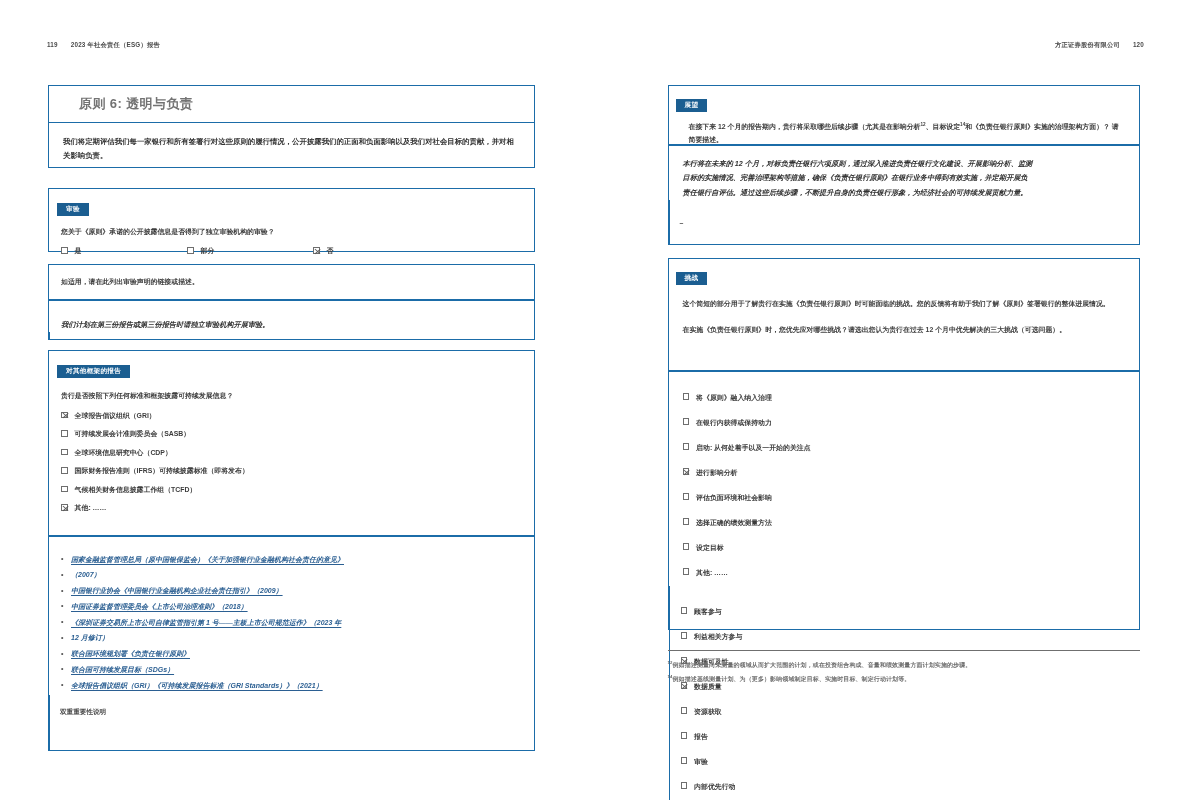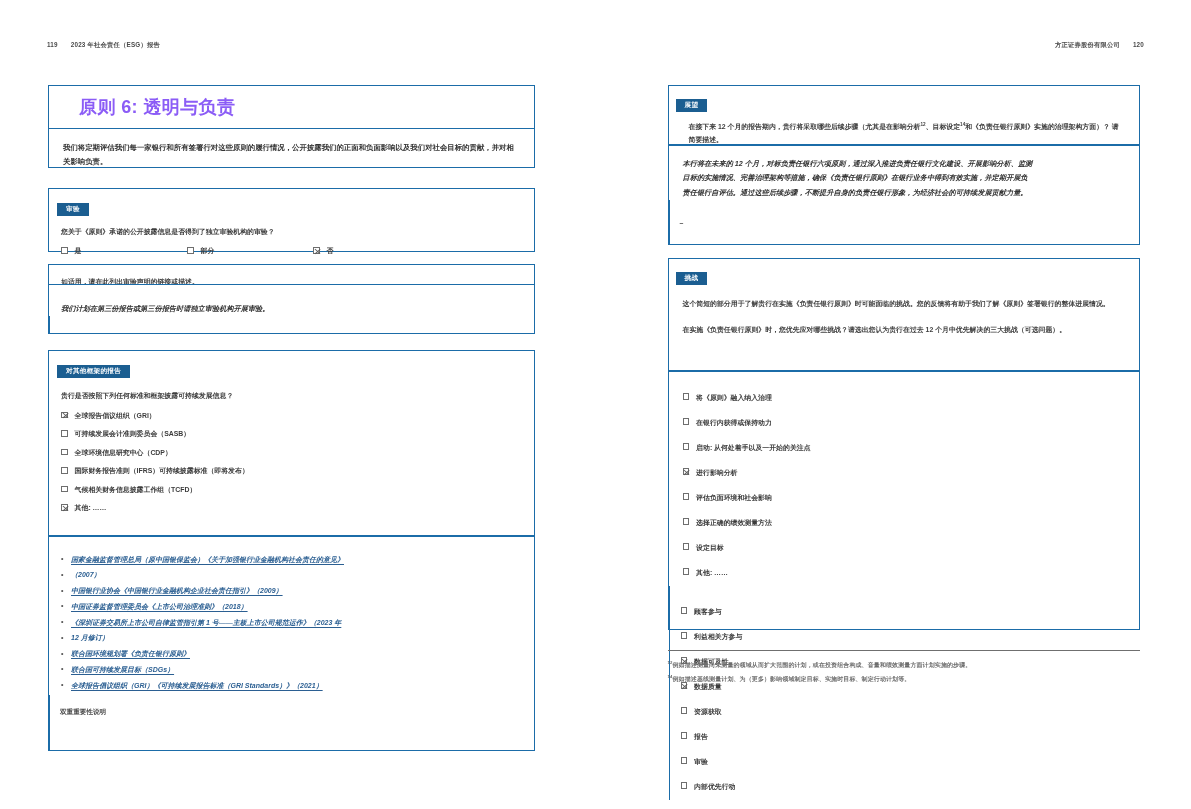--- a/index.html
+++ b/index.html
@@ -26,21 +26,21 @@
   .runhead-right .pg { margin-left:13px; }
 
   
   .box {
     position:absolute; border:1.2px solid #1b6ca8; background:#fff;
   }
   .divider { border-top:1.2px solid #1b6ca8; }
 
   
   .principle-title {
-    font-size:18px; font-weight:700; color:#8b5cf6;
+    font-size:13px; font-weight:700; color:#737373;
     letter-spacing:.4px; padding:9px 0 9px 30px;
   }
   .principle-body {
     font-size:7.4px; font-weight:700; color:#333; line-height:1.95;
     padding:12px 16px 12px 14px;
   }
 
   
   .tag {
     display:inline-block; background:#1b5e91; color:#fff;
@@ -133,21 +133,21 @@
         </div>
       </div>
     </div>
 
     <div class="box" style="left:48px; top:264px; width:487px; height:36px;">
       <div style="padding:10px 12px;">
         <div class="qtext reg">如适用，请在此列出审验声明的链接或描述。</div>
       </div>
     </div>
 
-    <div class="box" style="left:48px; top:284px; width:487px; height:50px;">
+    <div class="box" style="left:48px; top:300px; width:487px; height:40px;">
       <div class="two-col" style="height:100%;">
         <div style="width:392px; padding:17px 12px 0 12px;">
           <div class="answer">我们计划在第三份报告或第三份报告时请独立审验机构开展审验。</div>
         </div>
         <div style="flex:1; border-left:1.2px solid #1b6ca8;"></div>
       </div>
     </div>
 
     <div class="box" style="left:48px; top:350px; width:487px; height:186px; padding:8px 0 0 0;">
       <div class="tagrow" style="padding-left:8px;">

